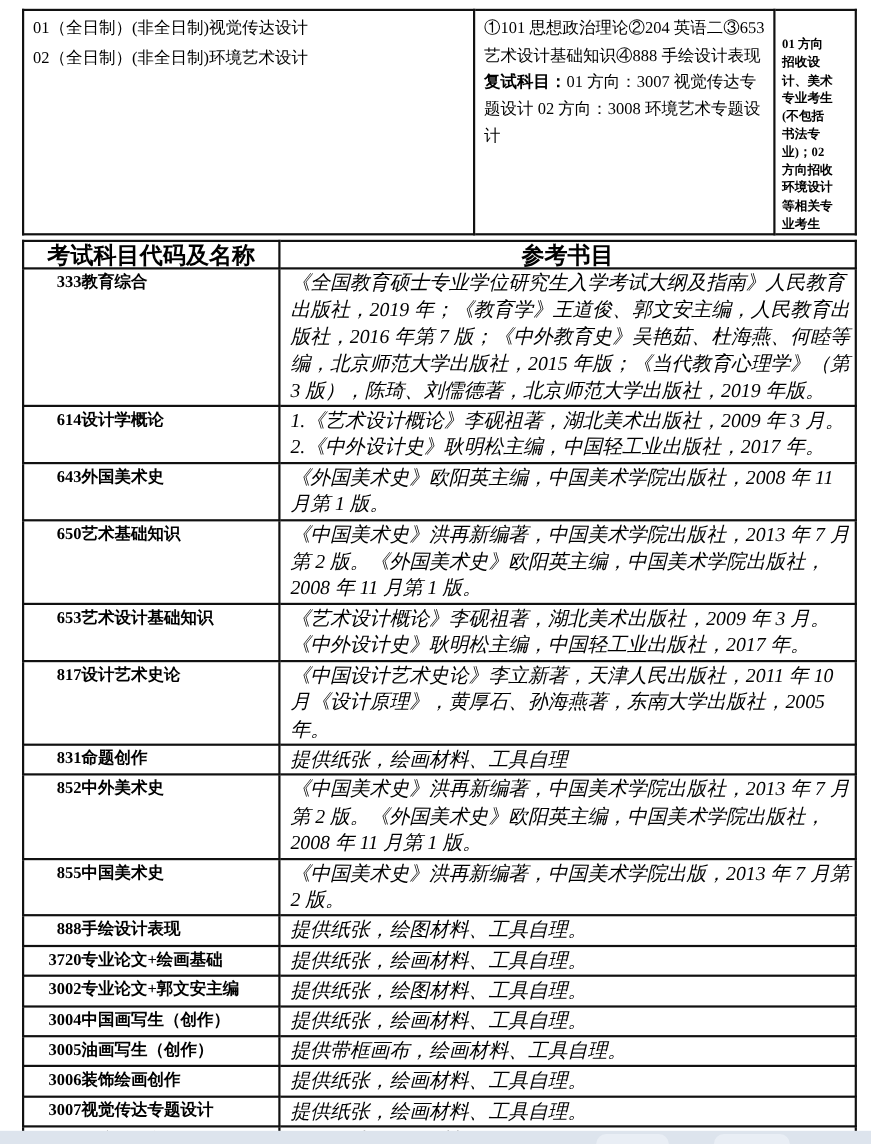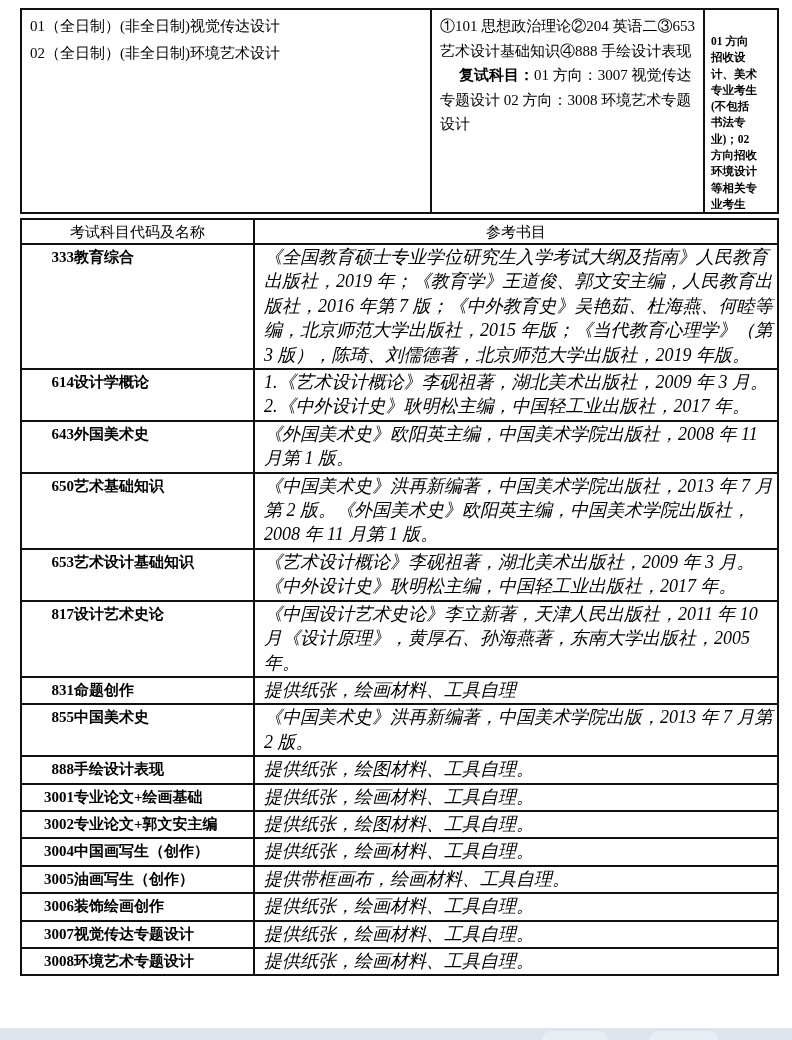--- a/index.html
+++ b/index.html
@@ -11,26 +11,26 @@
   }
   table { border-collapse: collapse; table-layout: fixed; }
   td, th { border: 2px solid #111; vertical-align: top; font-weight: normal; }
 
   
   #program-table { position: absolute; left: 20px; top: 8px; width: 757px; }
   #program-table .head-row td { height: 24px; padding: 1px 8px 0 9px; font-weight: bold; font-size: 15.5px; line-height: 22px; }
   #program-table .body-row td { height: 173px; }
   .cell-directions { padding: 3px 6px 0 8px; font-size: 15px; line-height: 26.5px; }
   .cell-exams { padding: 4px 7px 0 8px; font-size: 15px; line-height: 24.6px; }
-  .cell-exams .retest-label { font-weight: bold; margin-left: 19px; }
+  .cell-exams .retest-label { font-weight: bold; }
   .cell-note { padding: 23px 20px 0 6px; font-size: 11.5px; font-weight: bold; line-height: 16.3px; }
 
   
   #reference-table { position: absolute; left: 20px; top: 218px; width: 757px; }
-  #reference-table th { height: 24px; font-weight: normal; font-size: 15px; text-align: center; padding: 1px 2px 0 2px; line-height: 22px; margin-left: 34px; }
+  #reference-table th { height: 24px; font-weight: bold; font-size: 21px; text-align: center; padding: 1px 2px 0 2px; line-height: 22px; margin-left: 34px; }
   .code-cell { padding: 0; }
   .code-line { display: flex; padding: 0 4px 1px 6px; font-weight: bold; font-size: 15px; line-height: 24.4px; }
   .code-line .code { flex: none; width: 46px; text-align: right; }
   .code-line .name { flex: 1; }
   .ref-cell { padding: 0 4px 1px 9px; font-size: 18px; line-height: 24.4px; white-space: pre-wrap; font-style: italic; }
 
   
   .bottom-strip { position: absolute; left: 0; top: 1028px; width: 792px; height: 12px; background: #dde4ed; }
   .strip-shape { position: absolute; background: #e9eef5; border-radius: 9px 9px 0 0; height: 9px; top: 1031px; }
   #strip-shape-1 { left: 542px; width: 66px; }
@@ -136,20 +136,29 @@
   <tr>
     <td class="code-cell">
       <div class="code-line">
         <span class="code">831</span>
         <span class="name">命题创作</span>
       </div>
     </td>
     <td class="ref-cell">提供纸张，绘画材料、工具自理</td>
   </tr>
 
+  <tr>
+    <td class="code-cell">
+      <div class="code-line">
+        <span class="code">852</span>
+        <span class="name">中外美术史</span>
+      </div>
+    </td>
+    <td class="ref-cell">《中国美术史》洪再新编著，中国美术学院出版社，2013 年 7 月第 2 版。《外国美术史》欧阳英主编，中国美术学院出版社，2008 年 11 月第 1 版。</td>
+  </tr>
 
   <tr>
     <td class="code-cell">
       <div class="code-line">
         <span class="code">855</span>
         <span class="name">中国美术史</span>
       </div>
     </td>
     <td class="ref-cell">《中国美术史》洪再新编著，中国美术学院出版，2013 年 7 月第 2 版。</td>
   </tr>
@@ -160,21 +169,21 @@
         <span class="code">888</span>
         <span class="name">手绘设计表现</span>
       </div>
     </td>
     <td class="ref-cell">提供纸张，绘图材料、工具自理。</td>
   </tr>
 
   <tr>
     <td class="code-cell">
       <div class="code-line">
-        <span class="code">3001</span>
+        <span class="code">3720</span>
         <span class="name">专业论文+绘画基础</span>
       </div>
     </td>
     <td class="ref-cell">提供纸张，绘画材料、工具自理。</td>
   </tr>
 
   <tr>
     <td class="code-cell">
       <div class="code-line">
         <span class="code">3002</span>

